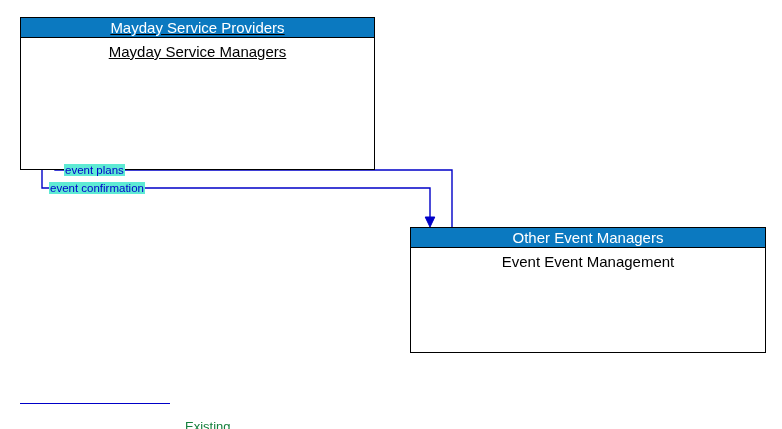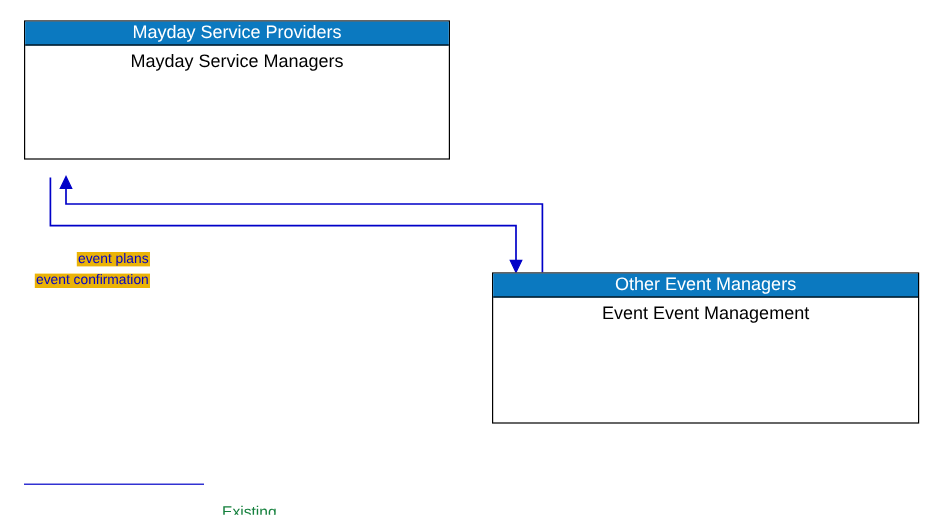--- a/index.html
+++ b/index.html
@@ -52,21 +52,22 @@
     font-size: 15px;
     line-height: 19px;
     padding-top: 4px;
     white-space: nowrap;
   }
 
   #box-mayday-service-centers {
     left: 20px;
     top: 17px;
     width: 355px;
-    height: 116px;
+    height: 153px;
+    text-decoration: underline;
   }
   #box-other-event-management {
     left: 410px;
     top: 227px;
     width: 356px;
     height: 126px;
   }
 
   
   #flow-layer {
@@ -79,31 +80,30 @@
     pointer-events: none;
   }
 
   
   .flow-label {
     position: absolute;
     color: #0000C8;
     font-size: 11.5px;
     line-height: 12px;
     white-space: nowrap;
-    background: #eab308;
+    background: #5eead4;
     padding: 0 1px;
     z-index: 6;
-    margin-top: 46px;
   }
   #flow-label-event-plans {
     left: 64px;
     top: 164px;
   }
   #flow-label-event-confirmation {
-    left: 29px;
+    left: 49px;
     top: 182px;
   }
 
   
   #legend {
     position: absolute;
     left: 0;
     top: 393px;
     width: 782px;
     height: 24px;

